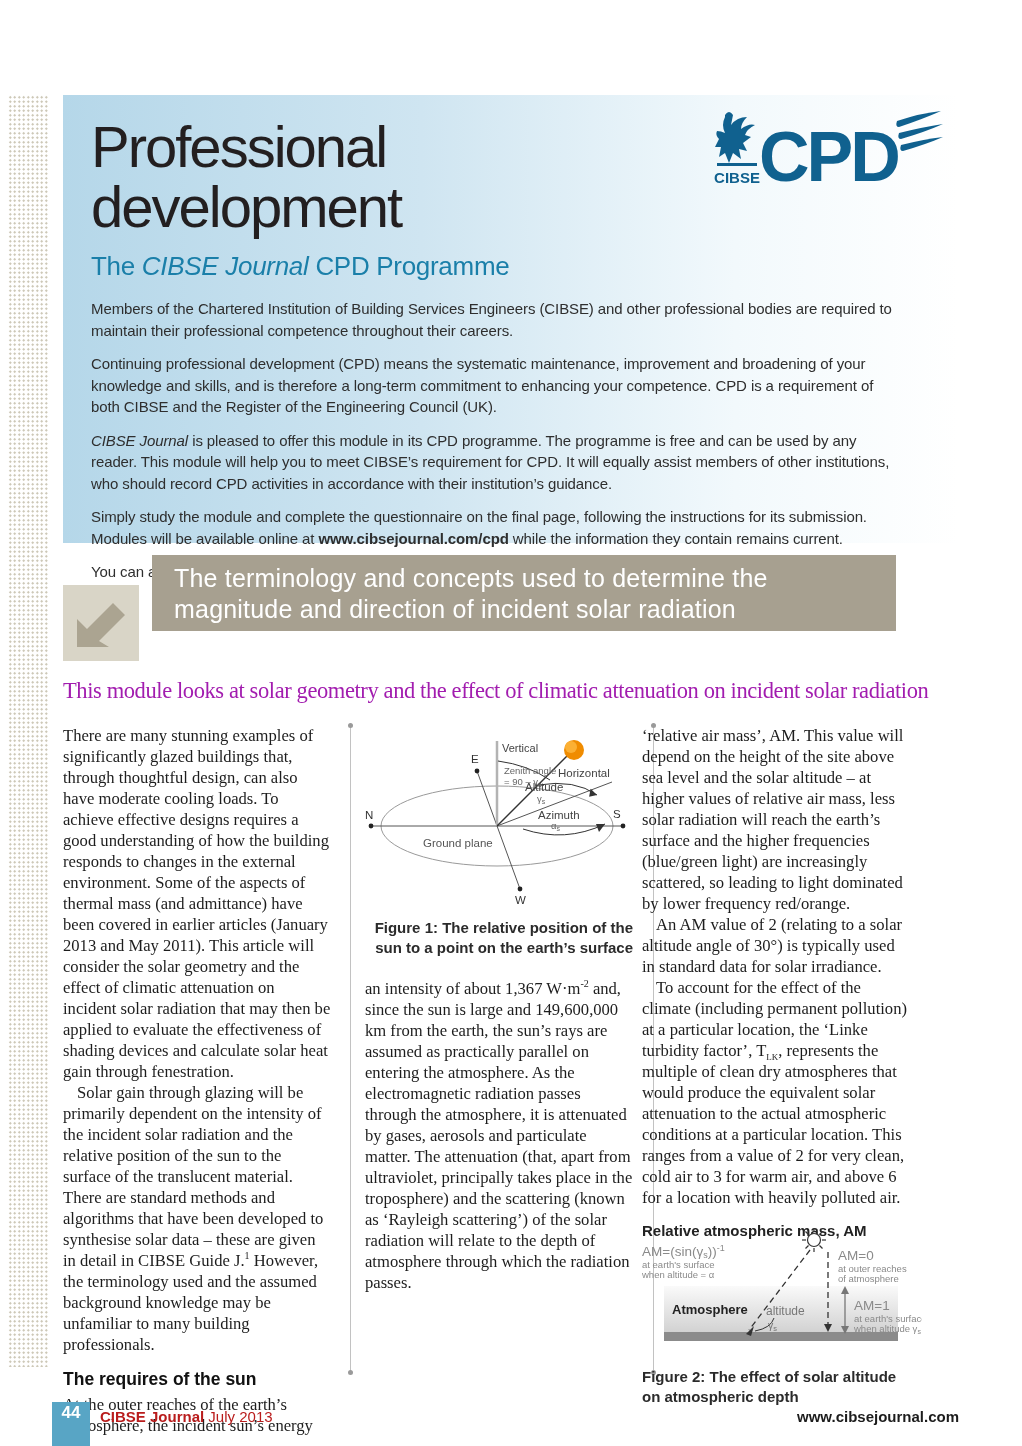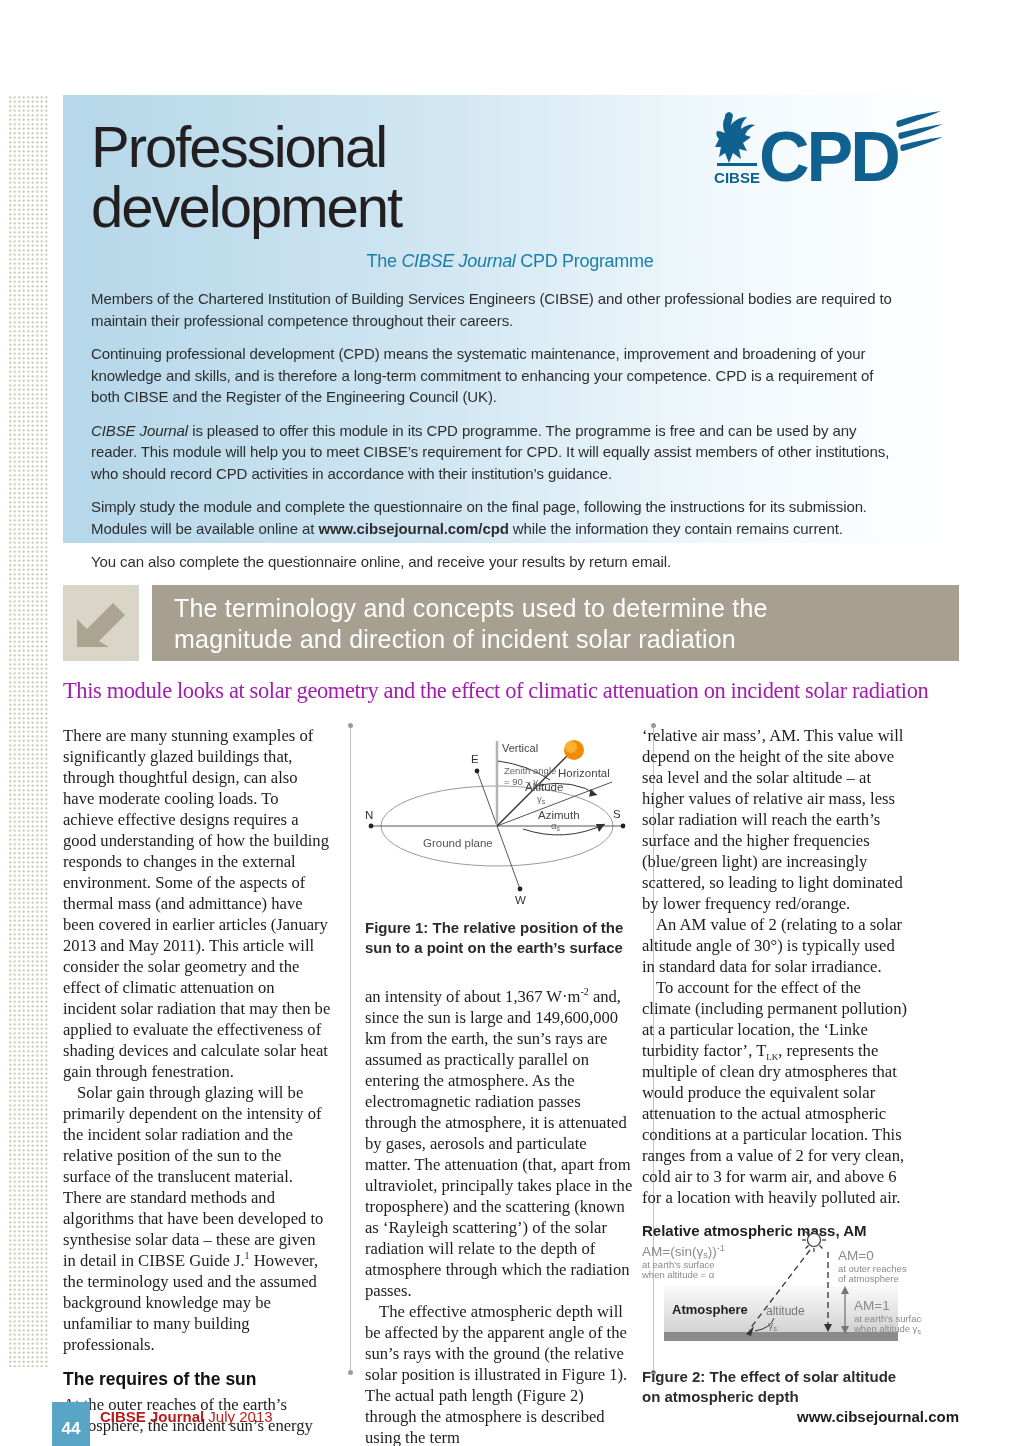--- a/index.html
+++ b/index.html
@@ -9,31 +9,31 @@
   
   .dot-strip { position:absolute; left:8px; top:95px; width:40px; height:1272px;
     background-image:radial-gradient(circle, #c9c3b1 0.9px, transparent 1px);
     background-size:4.5px 4.5px; }
 
   
   .header-box { position:absolute; left:63px; top:95px; width:896px; height:448px;
     background:linear-gradient(to right, #b5d7e9 0%, #cfe5f1 40%, #f2f9fc 75%, #ffffff 100%);
     padding:22px 30px 0 28px; }
   .title { font-weight:normal; color:#231f20; font-size:58px; line-height:60px; letter-spacing:-2px; }
-  .subtitle { margin-top:14px; color:#1a7fa9; font-size:18px; letter-spacing:-0.3px;text-align:center; }
+  .subtitle { margin-top:14px; color:#1a7fa9; font-size:26px; letter-spacing:-0.3px; }
   .subtitle .it { font-style:italic; }
   .intro p { width:805px; color:#2e2e2e; font-size:15px; line-height:21.5px; margin-top:12px; letter-spacing:-0.1px; }
   .intro p:first-child { margin-top:16px; }
   .intro .it { font-style:italic; }
   .intro .bd { font-weight:bold; }
   .logo { position:absolute; right:16px; top:12px; }
 
   
   .icon-box { position:absolute; left:63px; top:585px; width:76px; height:76px; background:#d9d5c7; }
-  .banner { position:absolute; left:152px; top:585px; width:807px; height:76px; background:#a7a090;
+  .banner { position:absolute; left:152px; top:555px; width:744px; height:76px; background:#a7a090;
     color:#ffffff; font-size:25px; line-height:31px; padding:8px 0 12px 22px; letter-spacing:0.2px; }
 
   
   .headline { position:absolute; left:63px; top:678px; width:940px; white-space:nowrap;
     font-family:"Liberation Serif", serif; font-size:22.5px; letter-spacing:-0.4px; color:#a21caf; }
 
   
   .cols { position:absolute; left:63px; top:725px; width:896px; height:648px; }
   .col { position:absolute; top:0; width:268px; font-family:"Liberation Serif", serif;
     font-size:16.6px; line-height:21px; color:#1d1d1d; }
@@ -45,27 +45,27 @@
   .col sub { font-size:9px; vertical-align:sub; line-height:0; }
   .col-sep { position:absolute; top:2px; height:644px; width:1px; background:#c2c2c2; }
   .sep-1 { left:287px; } .sep-2 { left:590px; }
   .col-sep::before, .col-sep::after { content:""; position:absolute; left:-2px; width:5px; height:5px;
     border-radius:50%; background:#9a9a9a; }
   .col-sep::before { top:-4px; } .col-sep::after { bottom:-4px; }
   .col-heading { font-family:"Liberation Sans", sans-serif; font-weight:bold; font-size:17.5px;
     color:#111; margin:14px 0 4px 0; }
   .fig-caption { font-family:"Liberation Sans", sans-serif; font-weight:bold; font-size:15px;
     line-height:20px; color:#2b2b2b; }
-  .fig1-caption { margin:6px 0 28px 0; }
+  .fig1-caption { margin:6px 0 20px 0;text-align:right; }
   .fig2-caption { margin:4px 0 0 0; }
   .fig2-block { margin-top:14px; }
 
   
   .footer-pagenum { position:absolute; left:52px; top:1402px; width:38px; height:44px;
-    background:#58a5c5; color:#fff; font-weight:bold; font-size:17px; text-align:center; padding-top:17px; }
+    background:#58a5c5; color:#fff; font-weight:bold; font-size:17px; text-align:center; padding-top:1px; }
   .footer-journal { position:absolute; left:100px; top:1408px; font-size:15px; color:#b91c1c; }
   .footer-journal .bd { font-weight:bold; }
   .footer-site { position:absolute; right:63px; top:1408px; font-size:15px; font-weight:bold; color:#1c1c1c; }
 
   svg text { font-family:"Liberation Sans", sans-serif; }
 </style>
 </head>
 <body>
 
 <div id="page">
@@ -157,21 +157,20 @@
         <text x="173" y="94" font-size="11.5" fill="#444">Azimuth</text>
         <text x="186" y="104" font-size="9.5" fill="#666"><tspan>α</tspan><tspan font-size="7" dy="2">s</tspan></text>
         <text x="58" y="122" font-size="11.5" fill="#555">Ground plane</text>
         <text x="0" y="94" font-size="11.5" fill="#333">N</text>
         <text x="248" y="93" font-size="11.5" fill="#333">S</text>
         <text x="106" y="38" font-size="11.5" fill="#333">E</text>
         <text x="150" y="179" font-size="11.5" fill="#333">W</text>
       </svg>
       <div class="fig-caption fig1-caption">Figure 1: The relative position of the sun to a point on the earth’s surface</div>
       <p><span>an intensity of about 1,367 W·m</span><sup>-2</sup><span> and, since the sun is large and 149,600,000 km from the earth, the sun’s rays are assumed as practically parallel on entering the atmosphere. As the electromagnetic radiation passes through the atmosphere, it is attenuated by gases, aerosols and particulate matter. The attenuation (that, apart from ultraviolet, principally takes place in the troposphere) and the scattering (known as ‘Rayleigh scattering’) of the solar radiation will relate to the depth of atmosphere through which the radiation passes.</span></p>
-      <p>The effective atmospheric depth will be affected by the apparent angle of the sun’s rays with the ground (the relative solar position is illustrated in Figure 1). The actual path length (Figure 2) through the atmosphere is described using the term</p>
     </div>
 
     <div class="col col-3">
       <p>‘relative air mass’, AM. This value will depend on the height of the site above sea level and the solar altitude – at higher values of relative air mass, less solar radiation will reach the earth’s surface and the higher frequencies (blue/green light) are increasingly scattered, so leading to light dominated by lower frequency red/orange.</p>
       <p>An AM value of 2 (relating to a solar altitude angle of 30°) is typically used in standard data for solar irradiance.</p>
       <p><span>To account for the effect of the climate (including permanent pollution) at a particular location, the ‘Linke turbidity factor’, T</span><sub>LK</sub><span>, represents the multiple of clean dry atmospheres that would produce the equivalent solar attenuation to the actual atmospheric conditions at a particular location. This ranges from a value of 2 for very clean, cold air to 3 for warm air, and above 6 for a location with heavily polluted air.</span></p>
 
       <div class="fig2-block">
         <svg width="280" height="136" viewBox="0 0 280 136">
           <defs>

